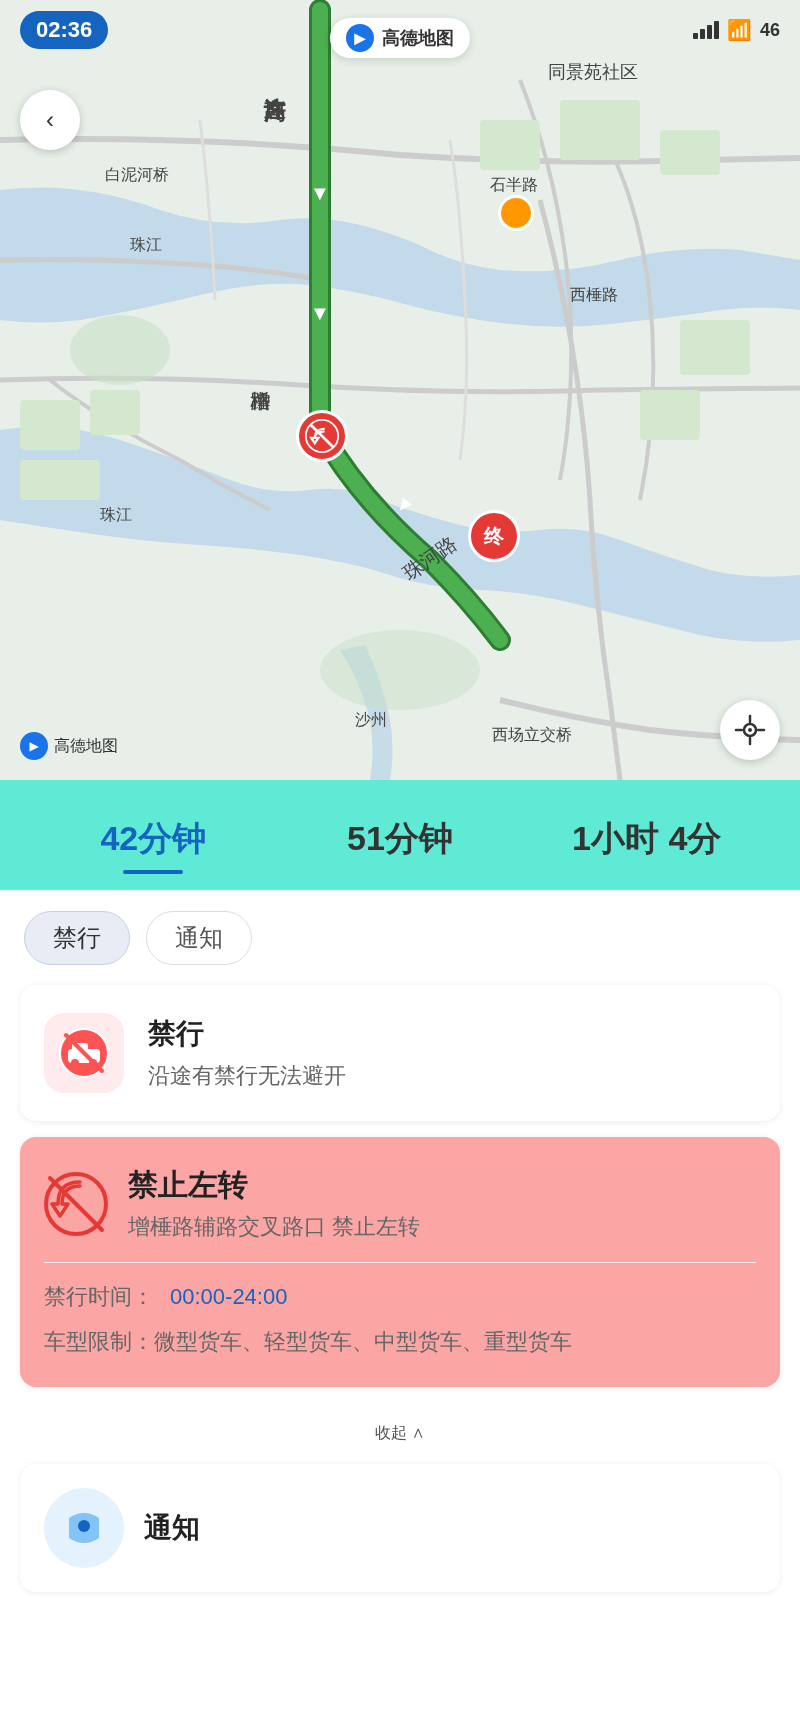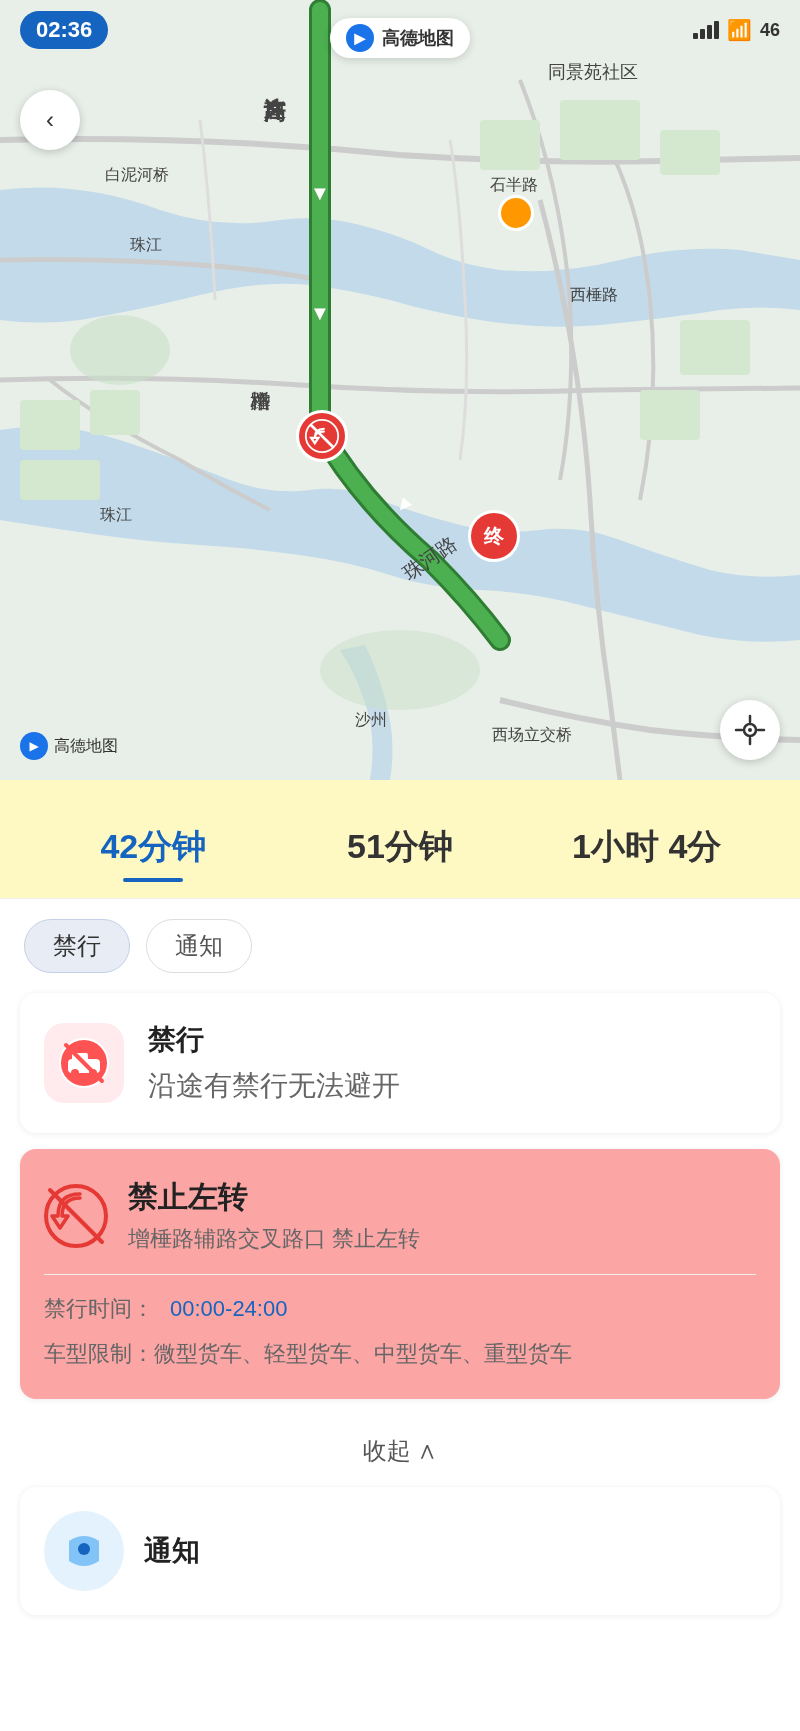--- a/index.html
+++ b/index.html
@@ -213,23 +213,23 @@
     
     .bottom-panel {
       background: white;
       min-height: 951px;
     }
 
     
     .route-tabs {
       display: flex;
       align-items: center;
-      padding: 36px 30px 20px;
+      padding: 28px 30px 20px;
       border-bottom: 1px solid #f0f0f0;
-      background: #fef9c3;
+      background: #5eead4;
     }
     .route-tab {
       flex: 1;
       text-align: center;
       font-size: 34px;
       font-weight: 600;
       color: #333;
       cursor: pointer;
       padding: 8px 0;
       position: relative;
@@ -305,21 +305,21 @@
     .restriction-text-wrap {
       flex: 1;
     }
     .restriction-title {
       font-size: 28px;
       font-weight: 600;
       color: #222;
       margin-bottom: 8px;
     }
     .restriction-subtitle {
-      font-size: 28px;
+      font-size: 22px;
       color: #666;
     }
 
     
     .detail-card {
       margin: 0 20px 16px;
       background: #fca5a5;
       border-radius: 16px;
       box-shadow: 0 1px 6px rgba(0,0,0,0.08);
       overflow: hidden;
@@ -359,21 +359,21 @@
     .detail-info-row .highlight {
       color: #1565C0;
       font-weight: 500;
       margin-left: 16px;
     }
 
     
     .collapse-row {
       text-align: center;
       padding: 20px;
-      font-size: 24px;
+      font-size: 16px;
       color: #555;
       cursor: pointer;
     }
 
     
     .notification-peek {
       margin: 0 20px 16px;
       background: white;
       border-radius: 16px;
       box-shadow: 0 1px 6px rgba(0,0,0,0.08);

